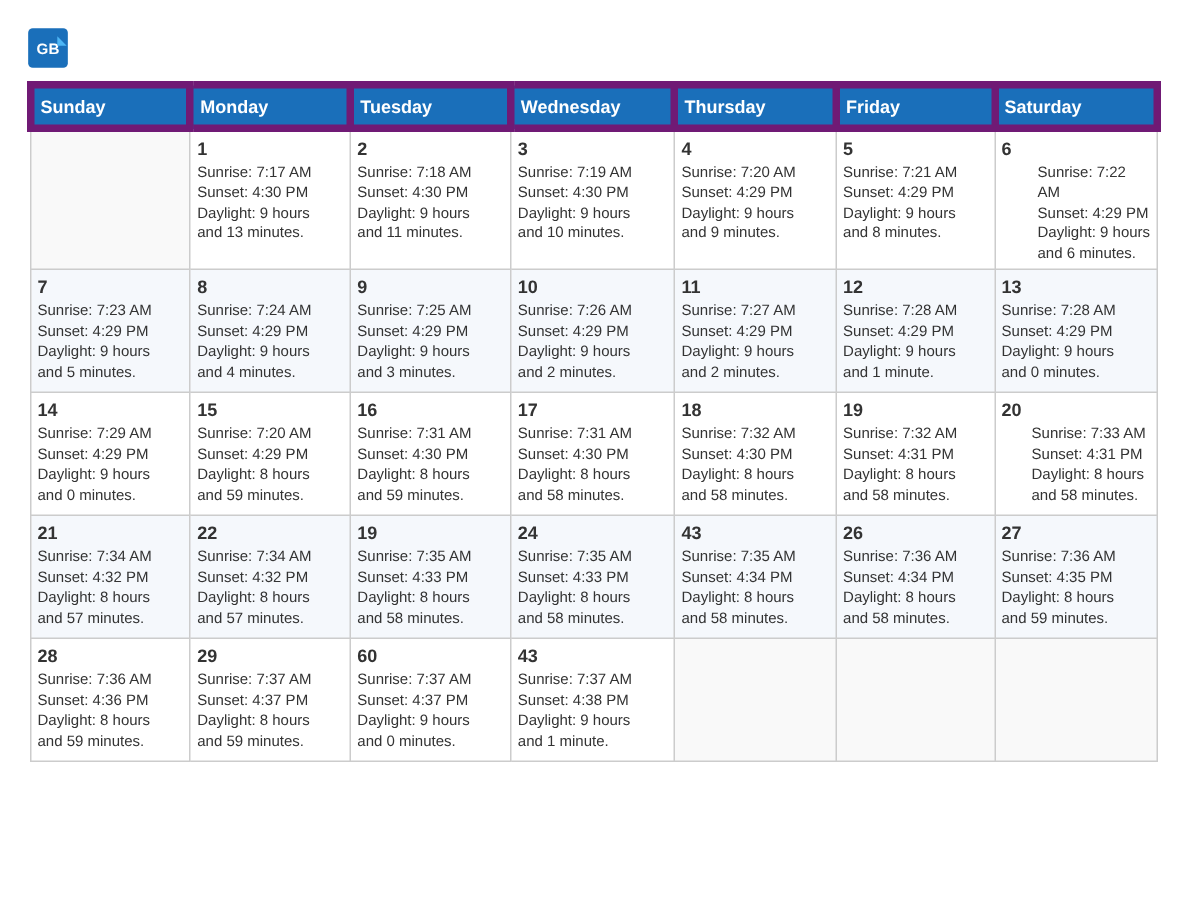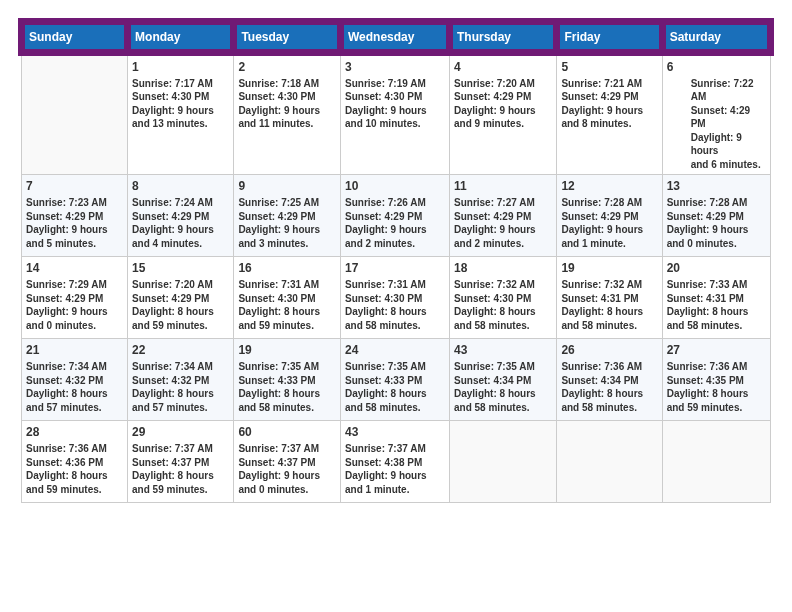--- a/index.html
+++ b/index.html
@@ -59,21 +59,21 @@
       border-collapse: collapse;
       font-size: 11px;
     }
     .calendar-table th {
       background: #1a6fba;
       color: #fff;
       font-size: 12px;
       font-weight: bold;
       padding: 5px 4px;
       text-align: left;
-      border: 7px solid #701a75;
+      border: 5px solid #701a75;
     }
     .calendar-table td {
       border: 1px solid #ccc;
       vertical-align: top;
       padding: 3px 4px;
       width: 113px;
       min-height: 75px;
       height: 82px;
       color: #333;
       line-height: 1.4;
@@ -87,30 +87,47 @@
     .day-number {
       font-weight: bold;
       font-size: 12px;
       display: block;
       margin-bottom: 1px;
     }
     .day-info {
       font-size: 10px;
       color: #333;
       line-height: 1.35;
-      font-weight: bold;
     }
     .empty-cell {
       background: #f9f9f9 !important;
     }
   </style>
 </head>
 <body>
 
 <div class="page">
+  <div class="header">
+    <div class="logo">
+      <svg class="logo-icon" viewBox="0 0 36 36">
+        <rect x="1" y="1" width="34" height="34" rx="4" fill="#1a6fba"></rect>
+        <text x="18" y="23" text-anchor="middle" fill="white" font-size="13" font-weight="bold" font-family="Arial">GB</text>
+
+        <polygon points="26,8 34,16 26,16" fill="#4db6f5"></polygon>
+      </svg>
+      <div class="logo-text">
+        <span style="color:#1a6fba;"></span><br>
+        <span></span>
+      </div>
+    </div>
+    <div class="title-block">
+      <div class="month-title"></div>
+      <div class="location-title"></div>
+    </div>
+  </div>
 
   <table class="calendar-table">
     <thead>
       <tr>
       <th>Sunday</th>
           <th>Monday</th>
           <th>Tuesday</th>
           <th>Wednesday</th>
           <th>Thursday</th>
           <th>Friday</th>
@@ -252,21 +269,21 @@
           </td>
           <td>
             <span class="day-number">19</span>
             <div class="day-info" style="white-space: pre-line;">Sunrise: 7:32 AM
 Sunset: 4:31 PM
 Daylight: 8 hours
 and 58 minutes.</div>
           </td>
           <td>
             <span class="day-number">20</span>
-            <div class="day-info" style="white-space: pre-line;">Sunrise: 7:33 AM
+            <div class="day-info" style="white-space: pre-line; margin-left: 20px;">Sunrise: 7:33 AM
 Sunset: 4:31 PM
 Daylight: 8 hours
 and 58 minutes.</div>
           </td>
         </tr>
         <tr>
           <td>
             <span class="day-number">21</span>
             <div class="day-info" style="white-space: pre-line;">Sunrise: 7:34 AM
 Sunset: 4:32 PM

